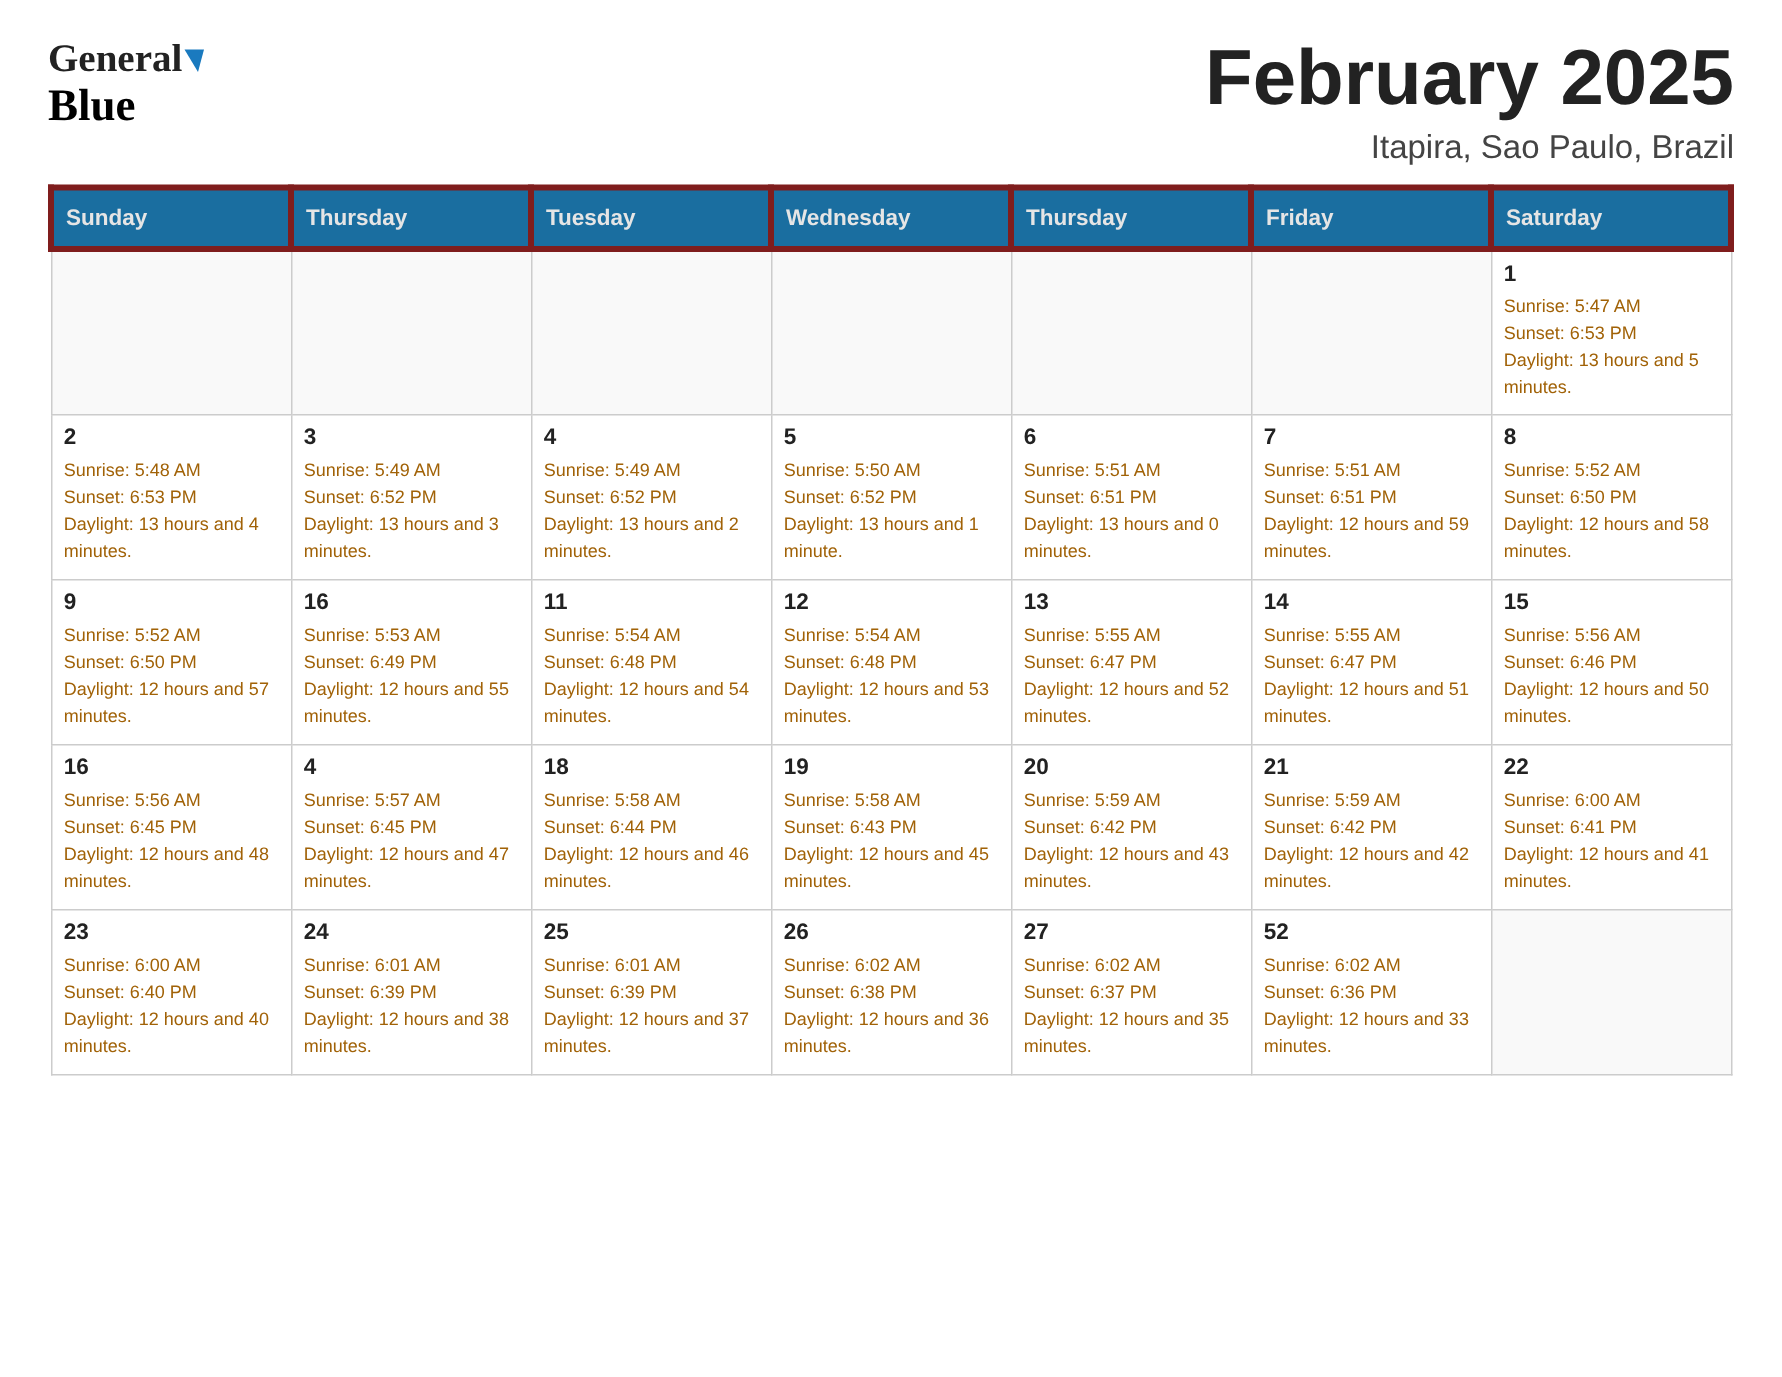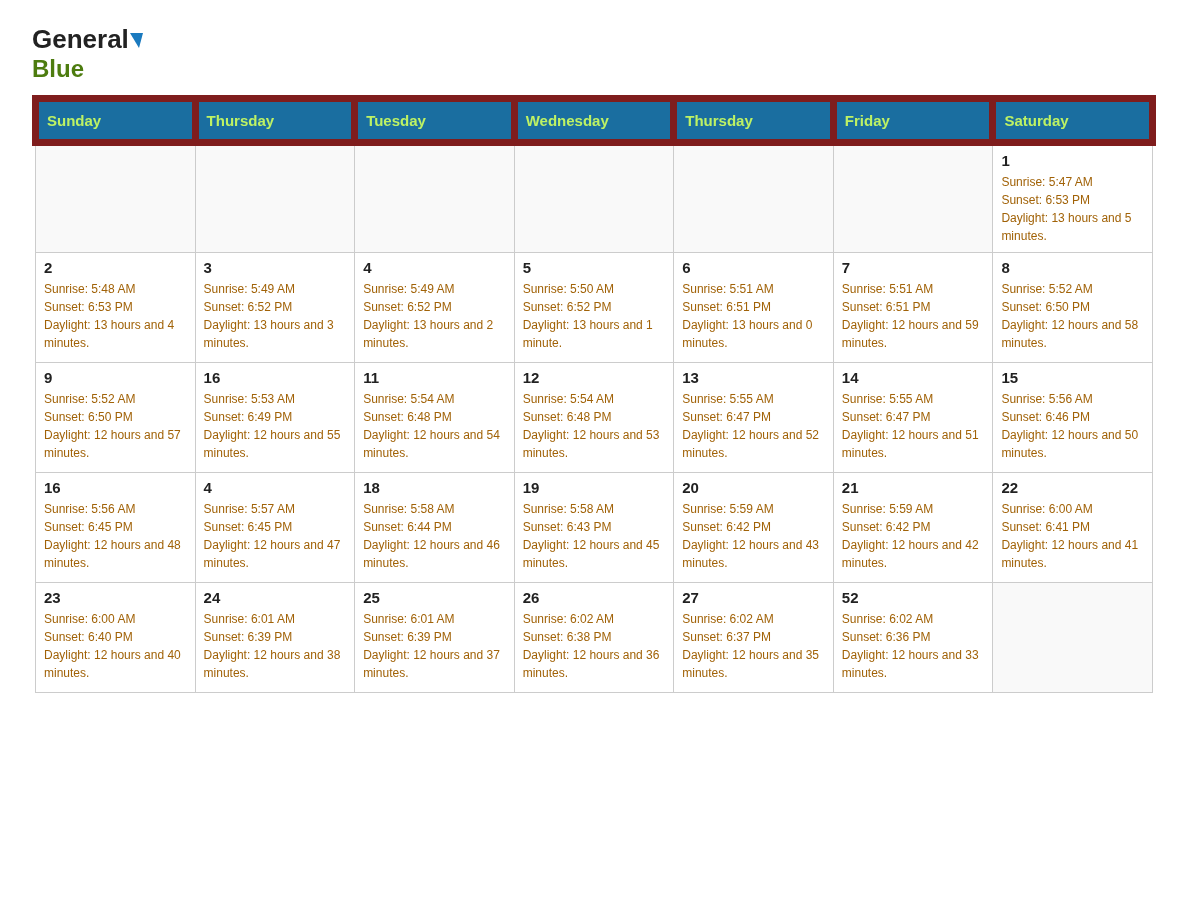--- a/index.html
+++ b/index.html
@@ -12,30 +12,31 @@
     .header-row {
       display: flex;
       justify-content: space-between;
       align-items: flex-start;
       margin-bottom: 8px;
     }
     .logo-container {
       display: flex;
       flex-direction: column;
       align-items: flex-start;
+      font-family: Liberation Serif, serif;
     }
     .logo-general {
       font-size: 26px;
       font-weight: bold;
       color: #222;
     }
     .logo-blue {
-      font-size: 24px;
-      font-weight: bold;
-      color: #4d7c0f;
+      font-size: 30px;
+      font-weight: bold;
+      color: #000000;
       margin-top: 2px;
     }
     .title-block {
       text-align: right;
     }
     .month-title {
       font-size: 52px;
       font-weight: bold;
       color: #222;
       line-height: 1.1;
@@ -46,26 +47,26 @@
       margin-top: 4px;
     }
     
     .calendar {
       width: 100%;
       border-collapse: collapse;
       margin-top: 12px;
     }
     .calendar thead th {
       background-color: #1a6ea0;
-      color: #bef264;
+      color: #e5e5e5;
       font-size: 15px;
       font-weight: bold;
       padding: 10px 8px;
       text-align: left;
-      border: 7px solid #7f1d1d;
+      border: 4px solid #7f1d1d;
     }
     .calendar tbody td {
       vertical-align: top;
       border: 1px solid #ccc;
       padding: 6px 8px;
       width: 14.28%;
       min-height: 100px;
       font-size: 12.5px;
       color: #333;
     }
@@ -110,20 +111,22 @@
   <div class="logo-container">
     <div class="logo-row">
       <span class="logo-general">General</span>
       <span class="arrow-icon"></span>
     </div>
     <div>
       <span class="logo-blue">Blue</span>
     </div>
   </div>
   <div class="title-block">
+    <div class="month-title">February 2025</div>
+    <div class="location-subtitle">Itapira, Sao Paulo, Brazil</div>
   </div>
 </div>
 
 <table class="calendar">
   <thead>
     <tr>
       <th>Sunday</th>
       <th>Thursday</th>
       <th>Tuesday</th>
       <th>Wednesday</th>

